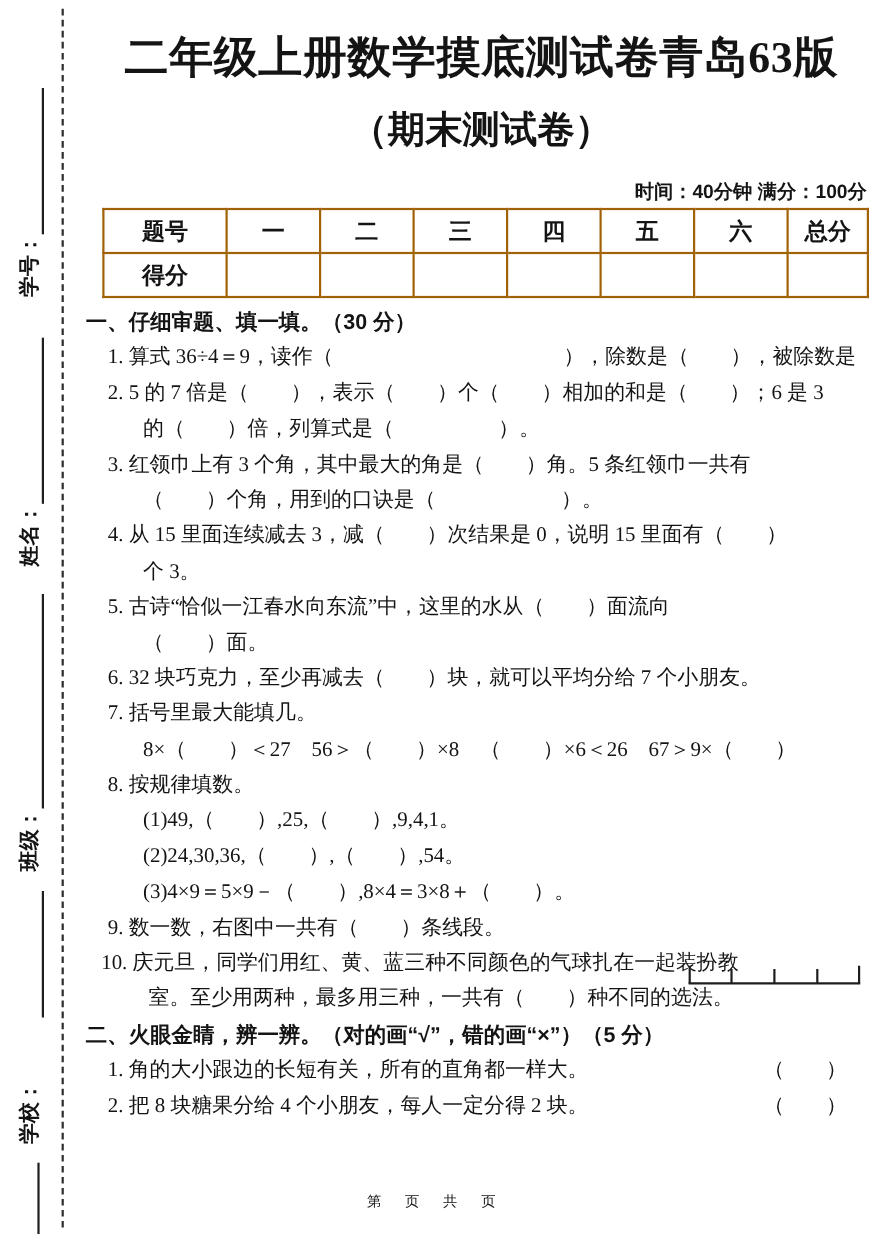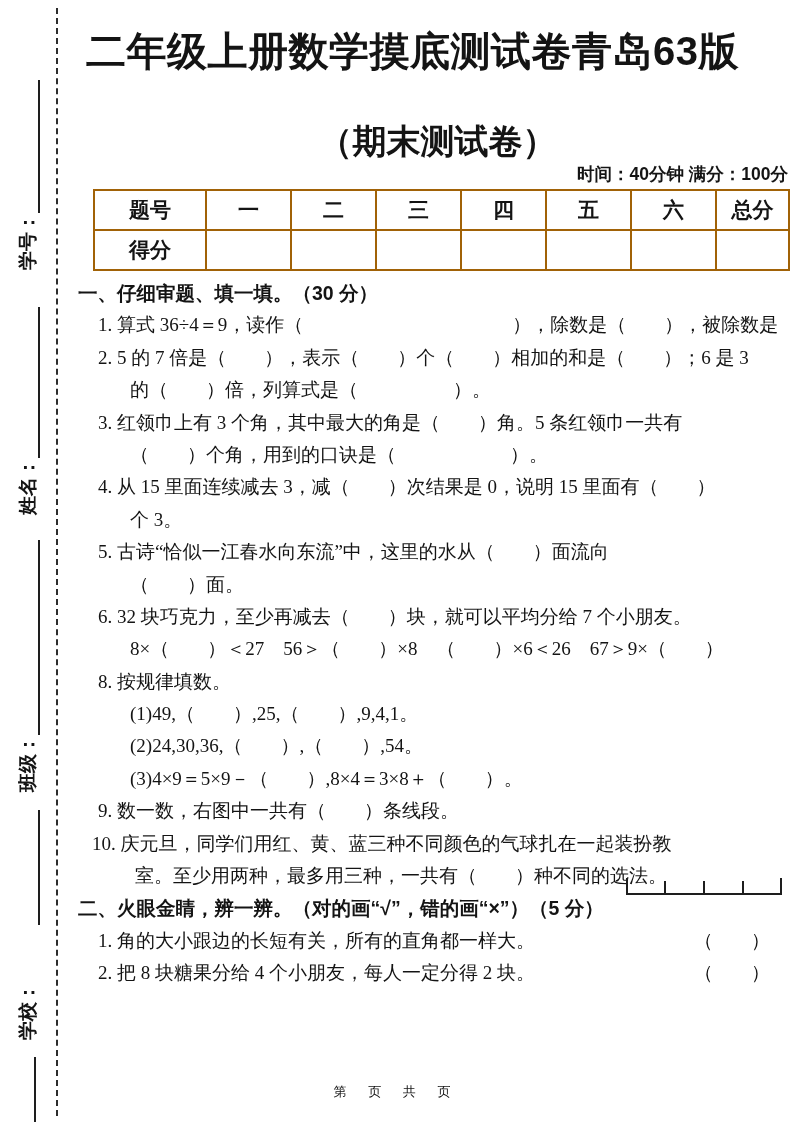--- a/index.html
+++ b/index.html
@@ -23,28 +23,28 @@
   .side-group .side-label { line-height:24px; }
   .side-group .side-line { flex:1 1 auto; height:21px; border-bottom:2px solid #1e1e1e; }
   .side-group.g1 { top:270px; width:190px; }
   .side-group.g2 { top:515px; width:208px; }
   .side-group.g3 { top:792px; width:252px; }
   .side-group.g4 { top:1040px; width:230px; }
   .side-group.g4 .side-line { margin-left:58px; }
   .side-stray-line { position:absolute; left:34px; top:1057px; height:65px; width:0; border-left:2px solid #1e1e1e; }
   
   .title {
-    position:absolute; left:86px; right:4px; top:24px; 
-    font-family:Liberation Sans, sans-serif;
+    position:absolute; left:86px; right:4px; top:24px; text-align:center;
+    font-family:Liberation Serif, serif;
     font-weight:bold; font-size:40px; letter-spacing:0.5px; white-space:nowrap;
   }
   .subtitle {
     position:absolute; left:86px; right:4px; top:95px; text-align:center;
     font-family:"Liberation Sans","DejaVu Sans",sans-serif;
-    font-weight:bold; font-size:34px; white-space:nowrap;margin-top:24px;
+    font-weight:bold; font-size:34px; white-space:nowrap;
   }
   .meta {
     position:absolute; right:5px; top:162px; text-align:right;
     font-family:"Liberation Sans","DejaVu Sans",sans-serif;
     font-weight:700; font-size:17.5px; white-space:nowrap;
   }
   
   table.score {
     position:absolute; left:93px; top:189px; width:695px;
     border-collapse:collapse; table-layout:fixed;
@@ -145,20 +145,21 @@
     <div class="line qn">1. 算式 36÷4＝9，读作（　　　　　　　　　　　），除数是（　　），被除数是</div>
     <div class="line qn">2. 5 的 7 倍是（　　），表示（　　）个（　　）相加的和是（　　）；6 是 3</div>
     <div class="line wrap">的（　　）倍，列算式是（　　　　　）。</div>
     <div class="line qn">3. 红领巾上有 3 个角，其中最大的角是（　　）角。5 条红领巾一共有</div>
     <div class="line wrap">（　　）个角，用到的口诀是（　　　　　　）。</div>
     <div class="line qn">4. 从 15 里面连续减去 3，减（　　）次结果是 0，说明 15 里面有（　　）</div>
     <div class="line wrap">个 3。</div>
     <div class="line qn">5. 古诗“恰似一江春水向东流”中，这里的水从（　　）面流向</div>
     <div class="line wrap">（　　）面。</div>
     <div class="line qn">6. 32 块巧克力，至少再减去（　　）块，就可以平均分给 7 个小朋友。</div>
+    <div class="line qn">7. 括号里最大能填几。</div>
     <div class="line wrap">8×（　　）＜27　56＞（　　）×8　（　　）×6＜26　67＞9×（　　）</div>
     <div class="line qn">8. 按规律填数。</div>
     <div class="line wrap">(1)49,（　　）,25,（　　）,9,4,1。</div>
     <div class="line wrap">(2)24,30,36,（　　）,（　　）,54。</div>
     <div class="line wrap">(3)4×9＝5×9－（　　）,8×4＝3×8＋（　　）。</div>
     <div class="line qn">9. 数一数，右图中一共有（　　）条线段。</div>
     <div class="line q10n">10. 庆元旦，同学们用红、黄、蓝三种不同颜色的气球扎在一起装扮教</div>
     <div class="line w10">室。至少用两种，最多用三种，一共有（　　）种不同的选法。</div>
     <div class="line hd">二、火眼金睛，辨一辨。（对的画“√”，错的画“×”）（5 分）</div>
     <div class="line tf">

